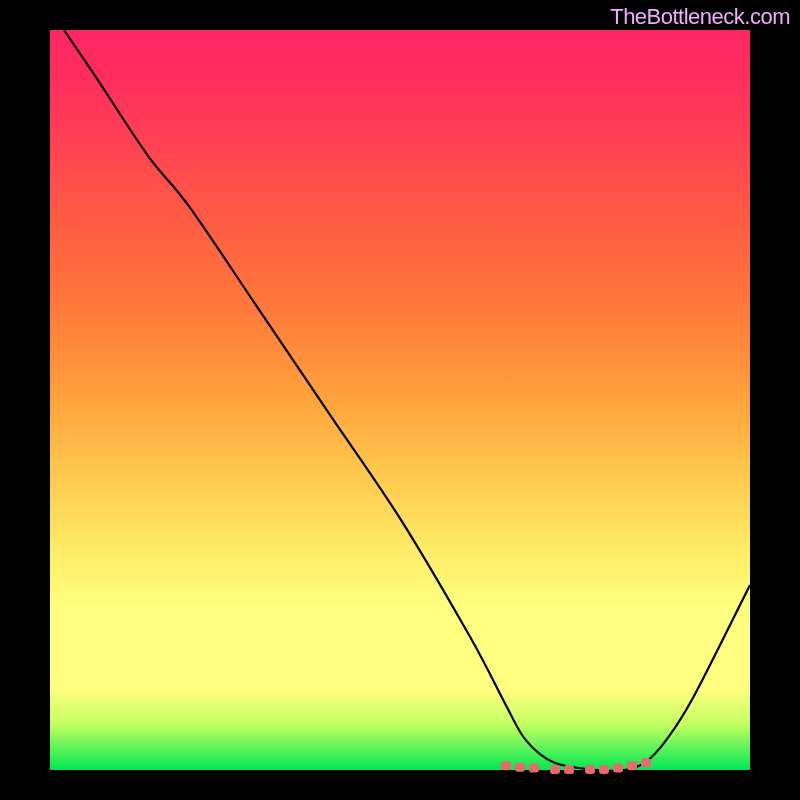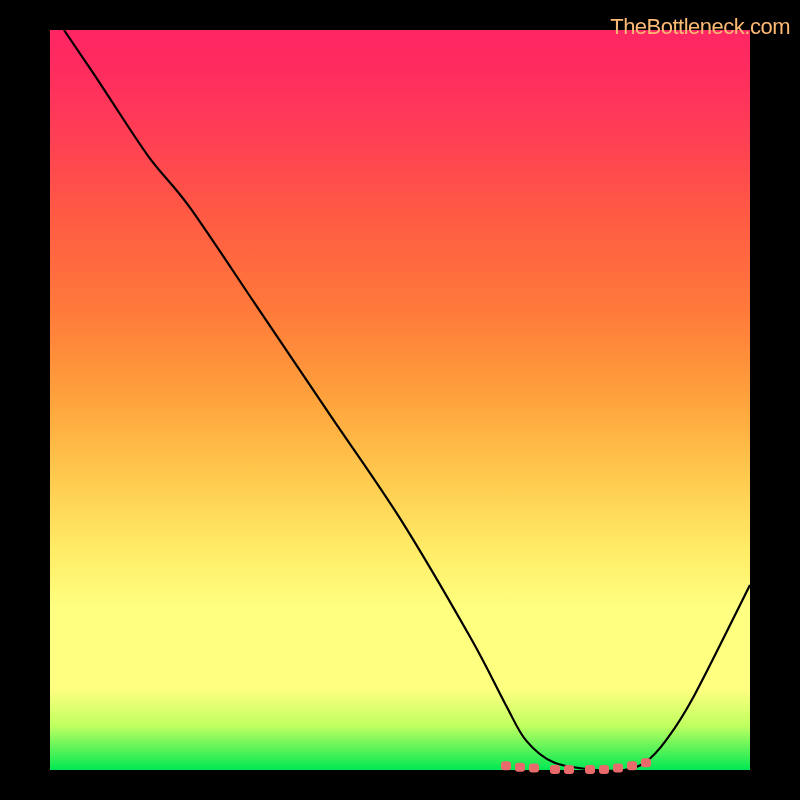--- a/index.html
+++ b/index.html
@@ -6,24 +6,24 @@
   body {
     width: 800px;
     height: 800px;
     background: #000;
     font-family: Arial, Helvetica, sans-serif;
     position: relative;
     overflow: hidden;
   }
   .watermark {
     position: absolute;
-    top: 14px;
+    top: 4px;
     right: 10px;
     font-size: 22px;
-    color: #fdba74;
+    color: #f0abfc;
     font-weight: 400;
     letter-spacing: -0.5px;
     z-index: 10;
   }
   .plot-area {
     position: absolute;
     left: 50px;
     top: 30px;
     width: 700px;
     height: 740px;

